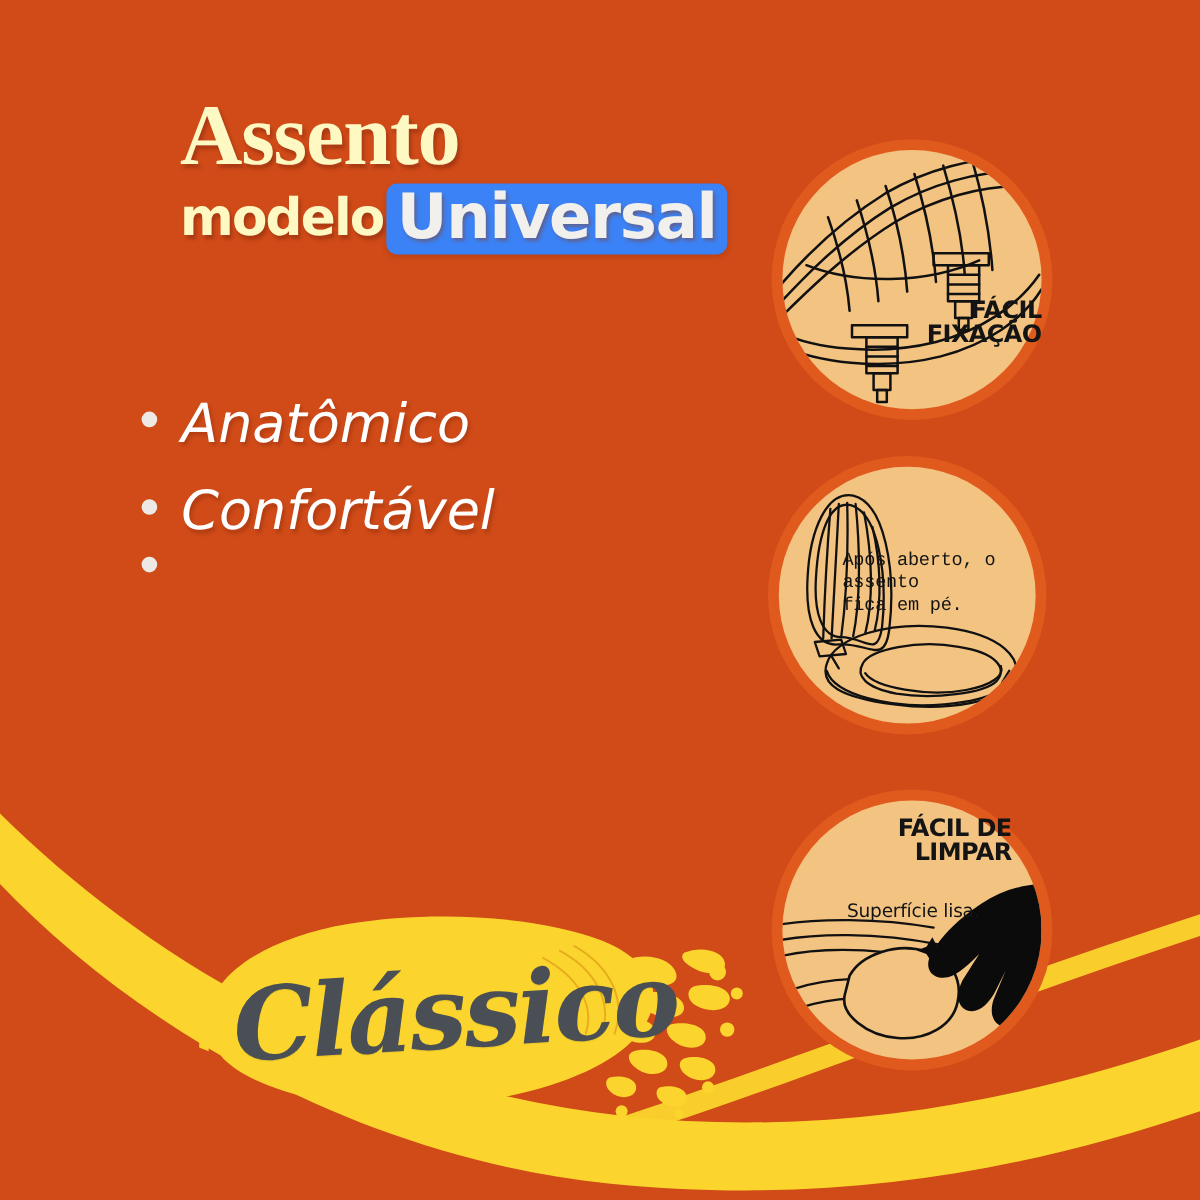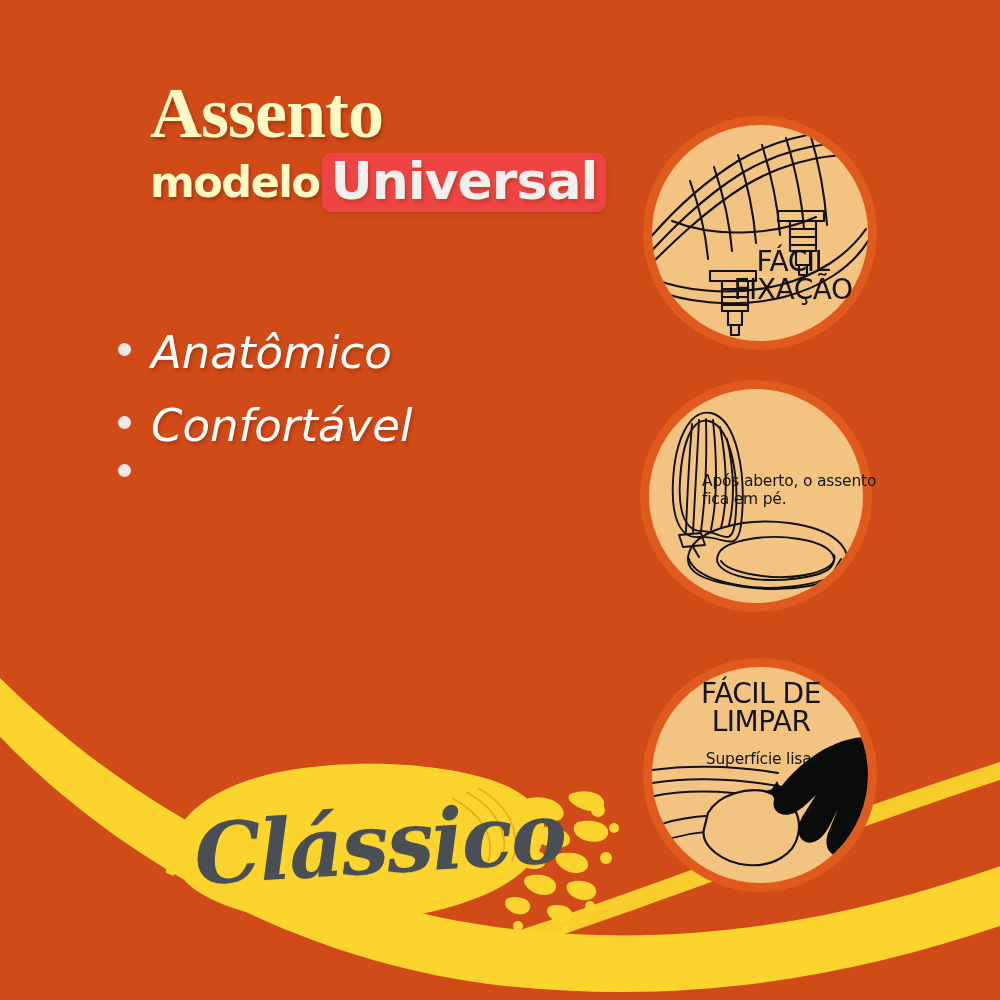--- a/index.html
+++ b/index.html
@@ -44,21 +44,21 @@
     color:#fef9c3;
     text-shadow:2px 3px 3px rgba(120,35,10,.45);
   }
   #subtitle-universal{
     font-family:"DejaVu Sans", sans-serif;
     font-weight:700;
     font-size:52px;
     line-height:1;
     letter-spacing:-1px;
     color:#F2F0ED;
-    background:#ef4444;
+    background:#3b82f6;
     border-radius:9px;
     padding:2px 9px 5px 9px;
     margin-left:2px;
     text-shadow:2px 3px 3px rgba(140,55,15,.40);
     box-shadow:0 2px 4px rgba(120,35,10,.25);
   }
 
   
   #features{
     position:absolute;left:118px;top:330px;
@@ -101,41 +101,42 @@
   }
   .badge .disc svg{position:absolute;left:0;top:0;}
   .badge-text{
     position:absolute;
     font-family:"DejaVu Sans", sans-serif;
     color:#141414;
     text-align:center;
     pointer-events:none;
   }
   .bt-big{
-    font-weight:400;
-    font-size:28px;
+    font-weight:700;
+    font-size:20px;
     line-height:1.0;
     letter-spacing:-0.5px;
+    text-align:right;
   }
   .bt-small{
     font-weight:400;
     font-size:15.5px;
     line-height:1.18;
     letter-spacing:-0.2px;
     text-align:center;
   }
 
   #badge-fixacao{left:643px;top:116px;width:234px;height:234px;}
   #badge-fixacao .disc{left:9px;top:9px;width:216px;height:216px;}
   #badge-fixacao .badge-text{left:75px;top:132px;width:150px;}
 
   #badge-naocai{left:640px;top:380px;width:232px;height:232px;}
   #badge-naocai .disc{left:9px;top:9px;width:214px;height:214px;}
   #badge-naocai #naocai-title{left:64px;top:40px;width:168px;}
-  #badge-naocai #naocai-sub{left:62px;top:92px;width:176px;text-align:left;}
+  #badge-naocai #naocai-sub{left:62px;top:78px;width:176px;text-align:left;font-family:Liberation Mono, monospace;}
 
   #badge-limpar{left:643px;top:658px;width:234px;height:234px;}
   #badge-limpar .disc{left:9px;top:9px;width:216px;height:216px;}
   #badge-limpar #limpar-title{left:36px;top:22px;width:164px;}
   #badge-limpar #limpar-sub{left:36px;top:92px;width:164px;}
 
   
   #brand{
     position:absolute;left:166px;top:758px;width:470px;height:180px;
   }

